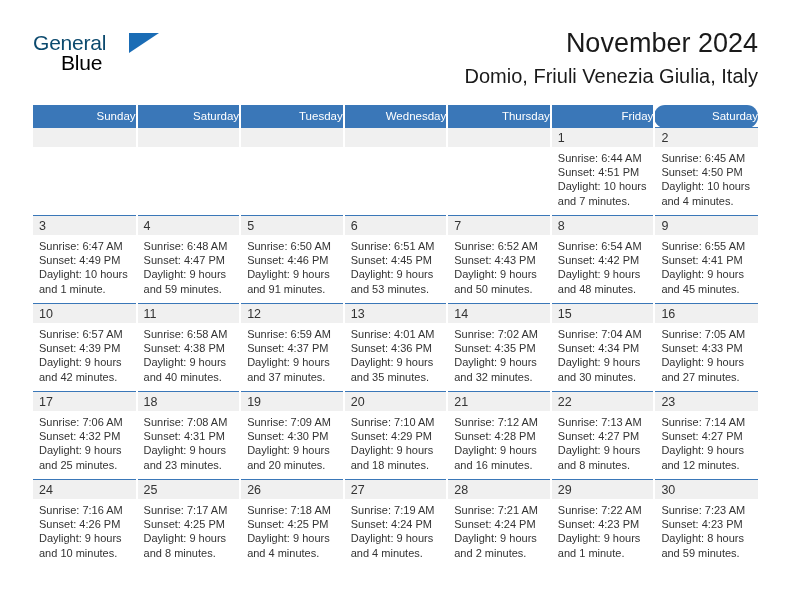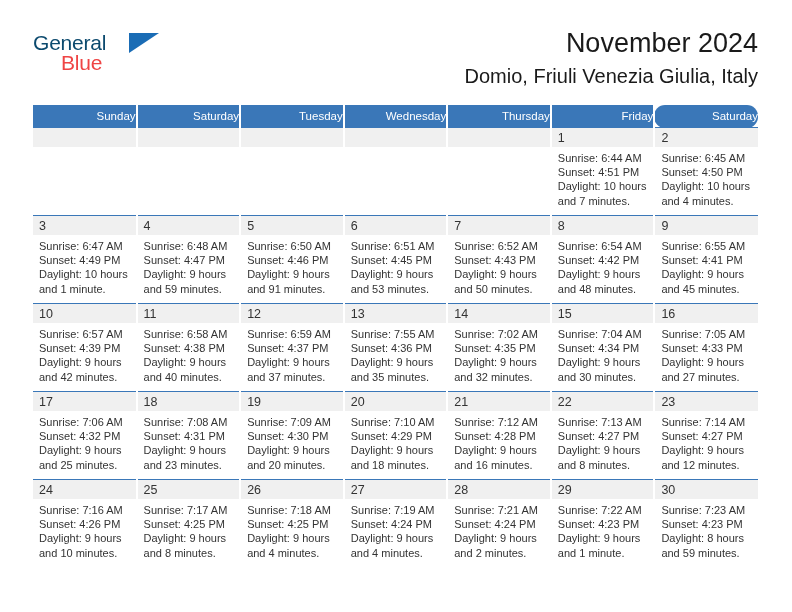--- a/index.html
+++ b/index.html
@@ -39,21 +39,21 @@
   .logo-general {
     font-size: 21px;
     color: #0c4a6e;
     letter-spacing: -0.2px;
     line-height: 22px;
     display: block;
     font-family: "Liberation Sans", sans-serif;
   }
   .logo-blue {
     font-size: 21px;
-    color: #ef4444;
+    color: #000000;
     letter-spacing: -0.2px;
     line-height: 21px;
     display: block;
     margin-left: 28px;
     margin-top: -2px;
     font-family: "Liberation Sans", sans-serif;
   }
   .logo-tri {
     position: absolute;
     left: 96px;
@@ -291,21 +291,21 @@
             <div class="info">
               <div>Sunrise: 6:59 AM</div>
               <div>Sunset: 4:37 PM</div>
               <div>Daylight: 9 hours</div>
               <div>and 37 minutes.</div>
             </div>
           </td>
           <td>
             <div class="daynum">13</div>
             <div class="info">
-              <div>Sunrise: 7:55 AM</div>
+              <div>Sunrise: 4:01 AM</div>
               <div>Sunset: 4:36 PM</div>
               <div>Daylight: 9 hours</div>
               <div>and 35 minutes.</div>
             </div>
           </td>
           <td>
             <div class="daynum">14</div>
             <div class="info">
               <div>Sunrise: 7:02 AM</div>
               <div>Sunset: 4:35 PM</div>

